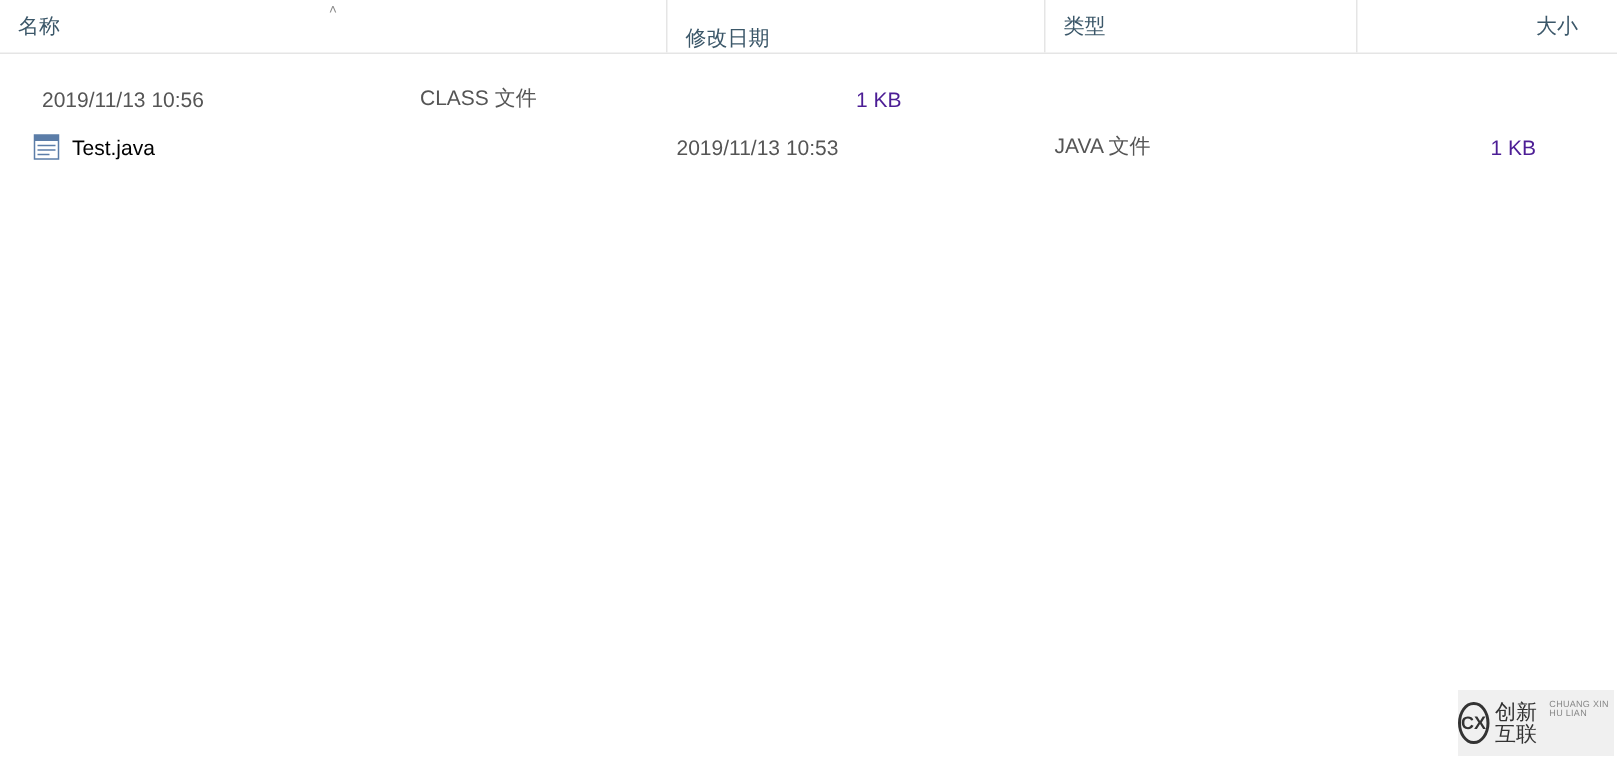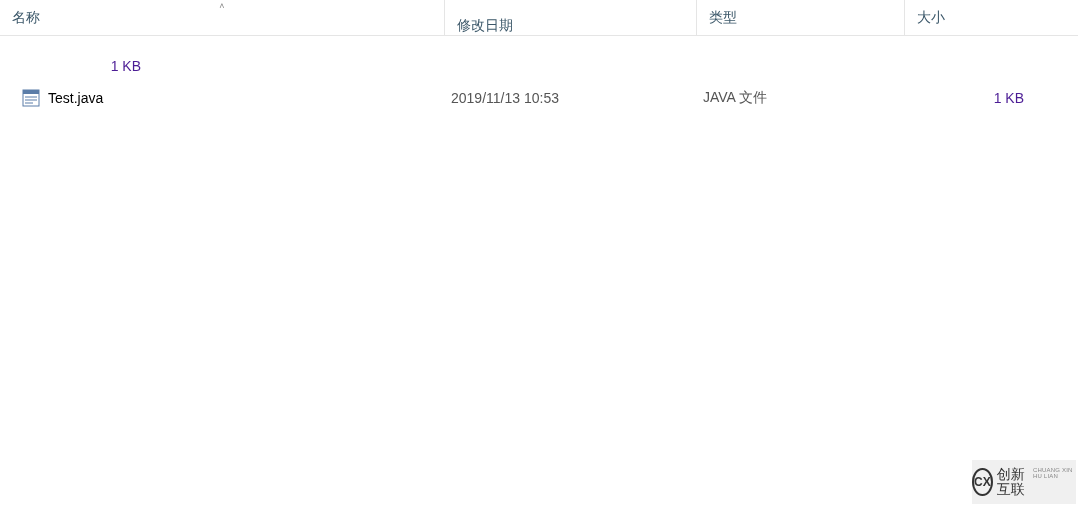--- a/index.html
+++ b/index.html
@@ -39,20 +39,21 @@
     .header-cell.date-col {
       width: 252px;
       align-items: flex-end;
     }
     .header-cell.type-col {
       width: 208px;
     }
     .header-cell.size-col {
       width: 155px;
       border-right: none;
+      justify-content: flex-end;
     }
     .sort-arrow {
       position: absolute;
       left: 50%;
       top: 2px;
       transform: translateX(-50%);
       font-size: 9px;
       color: #888;
       line-height: 1;
     }
@@ -154,20 +155,22 @@
     <span>类型</span>
   </div>
   <div class="header-cell size-col">
     <span>大小</span>
   </div>
 </div>
 
 <div class="file-list">
 
   <div class="file-row">
+    <div class="date-cell">2019/11/13 10:56</div>
+    <div class="type-cell">CLASS 文件</div>
     <div class="size-cell">1 KB</div>
   </div>
 
   <div class="file-row">
     <div class="name-cell">
       <span class="icon">
         <svg width="18" height="20" viewBox="0 0 18 20">
           <rect x="1" y="2" width="16" height="16" fill="#ffffff" stroke="#5b7da8" stroke-width="1"></rect>
           <rect x="1" y="2" width="16" height="4" fill="#5b7da8"></rect>
           <line x1="3" y1="9" x2="15" y2="9" stroke="#5b7da8" stroke-width="1"></line>

